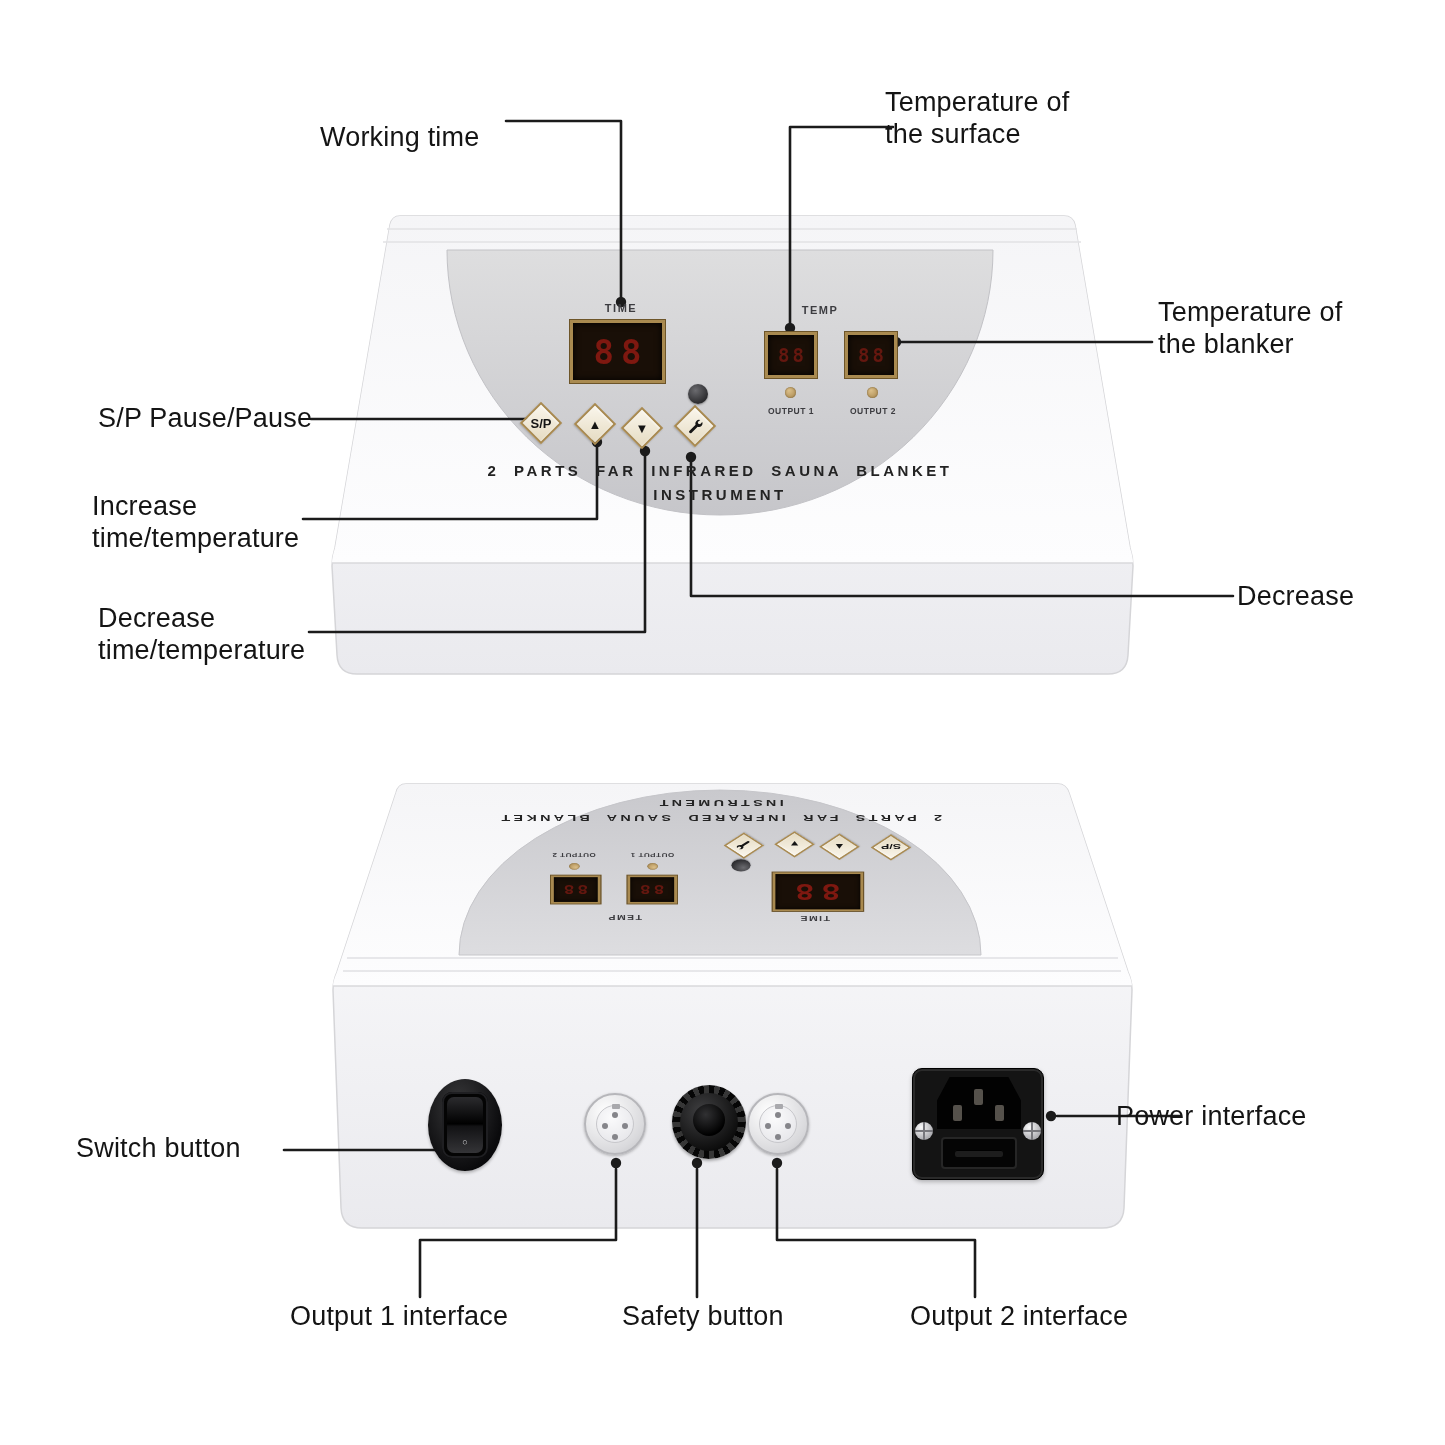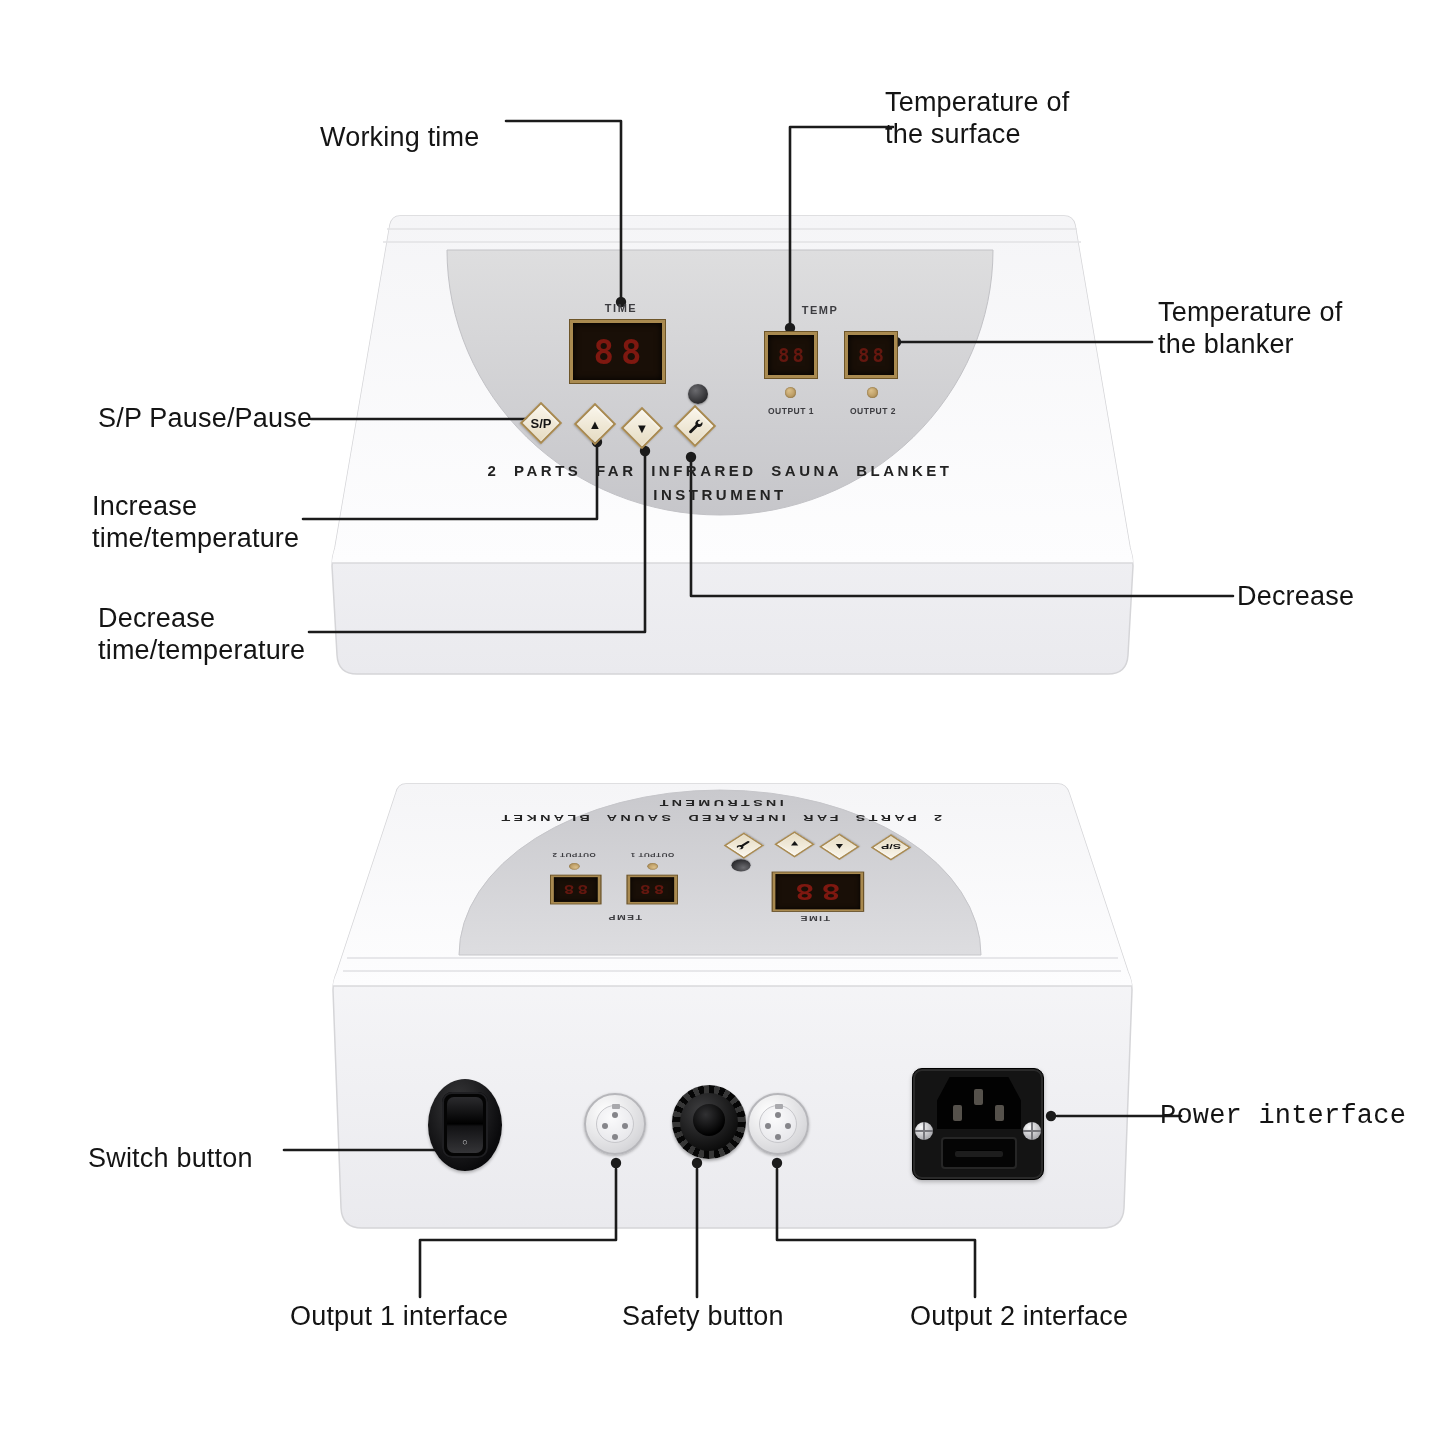--- a/index.html
+++ b/index.html
@@ -305,19 +305,19 @@
   <div class="callout ctr" style="left:885px;top:86px;width:240px;">Temperature of
 the surface</div>
   <div class="callout ctr" style="left:1158px;top:296px;width:240px;">Temperature of
 the blanker</div>
   <div class="callout" style="left:98px;top:402px;">S/P  Pause/Pause</div>
   <div class="callout ctr" style="left:92px;top:490px;width:212px;">Increase
 time/temperature</div>
   <div class="callout ctr" style="left:98px;top:602px;width:212px;">Decrease
 time/temperature</div>
   <div class="callout" style="left:1237px;top:580px;">Decrease</div>
-  <div class="callout" style="left:88px;top:1132px;margin-top:10px;">Switch button</div>
-  <div class="callout" style="left:1160px;top:1100px;font-family:Liberation Mono, monospace;">Power interface</div>
+  <div class="callout" style="left:76px;top:1132px;">Switch button</div>
+  <div class="callout" style="left:1116px;top:1100px;">Power interface</div>
   <div class="callout" style="left:290px;top:1300px;">Output 1 interface</div>
   <div class="callout" style="left:622px;top:1300px;">Safety button</div>
   <div class="callout" style="left:866px;top:1300px;margin-left:44px;">Output 2 interface</div>
 
 </div>
 
 </body></html>

